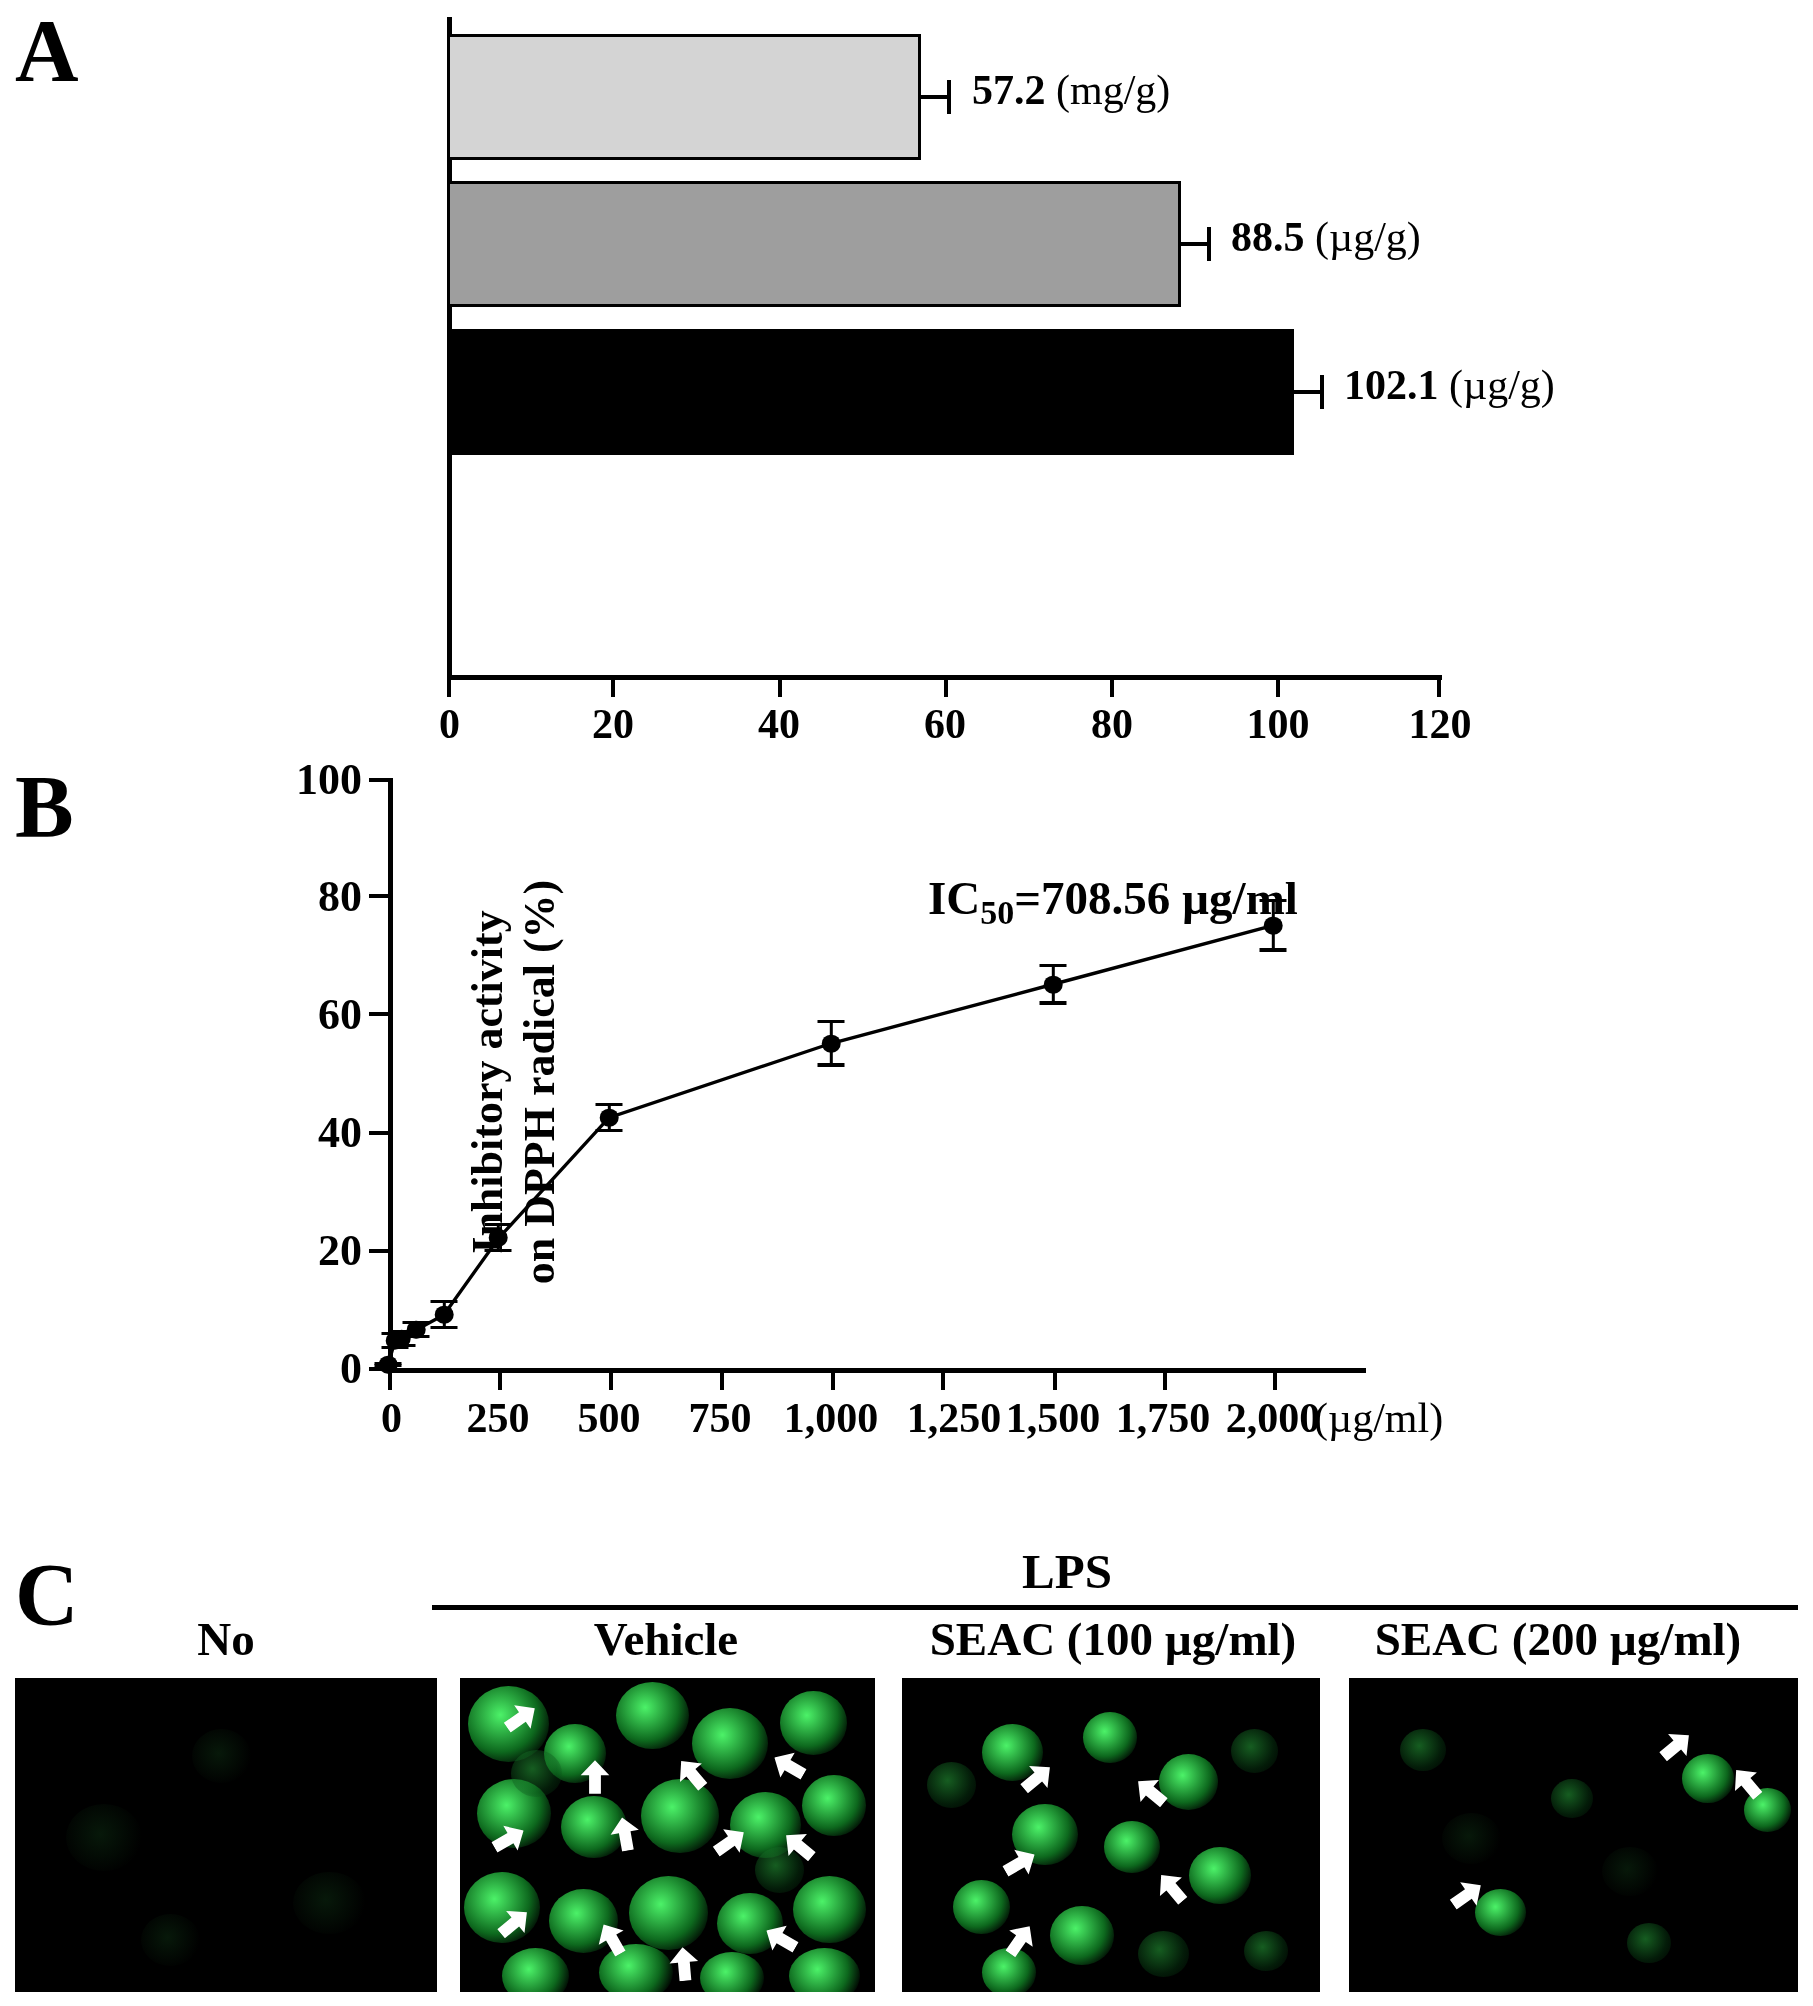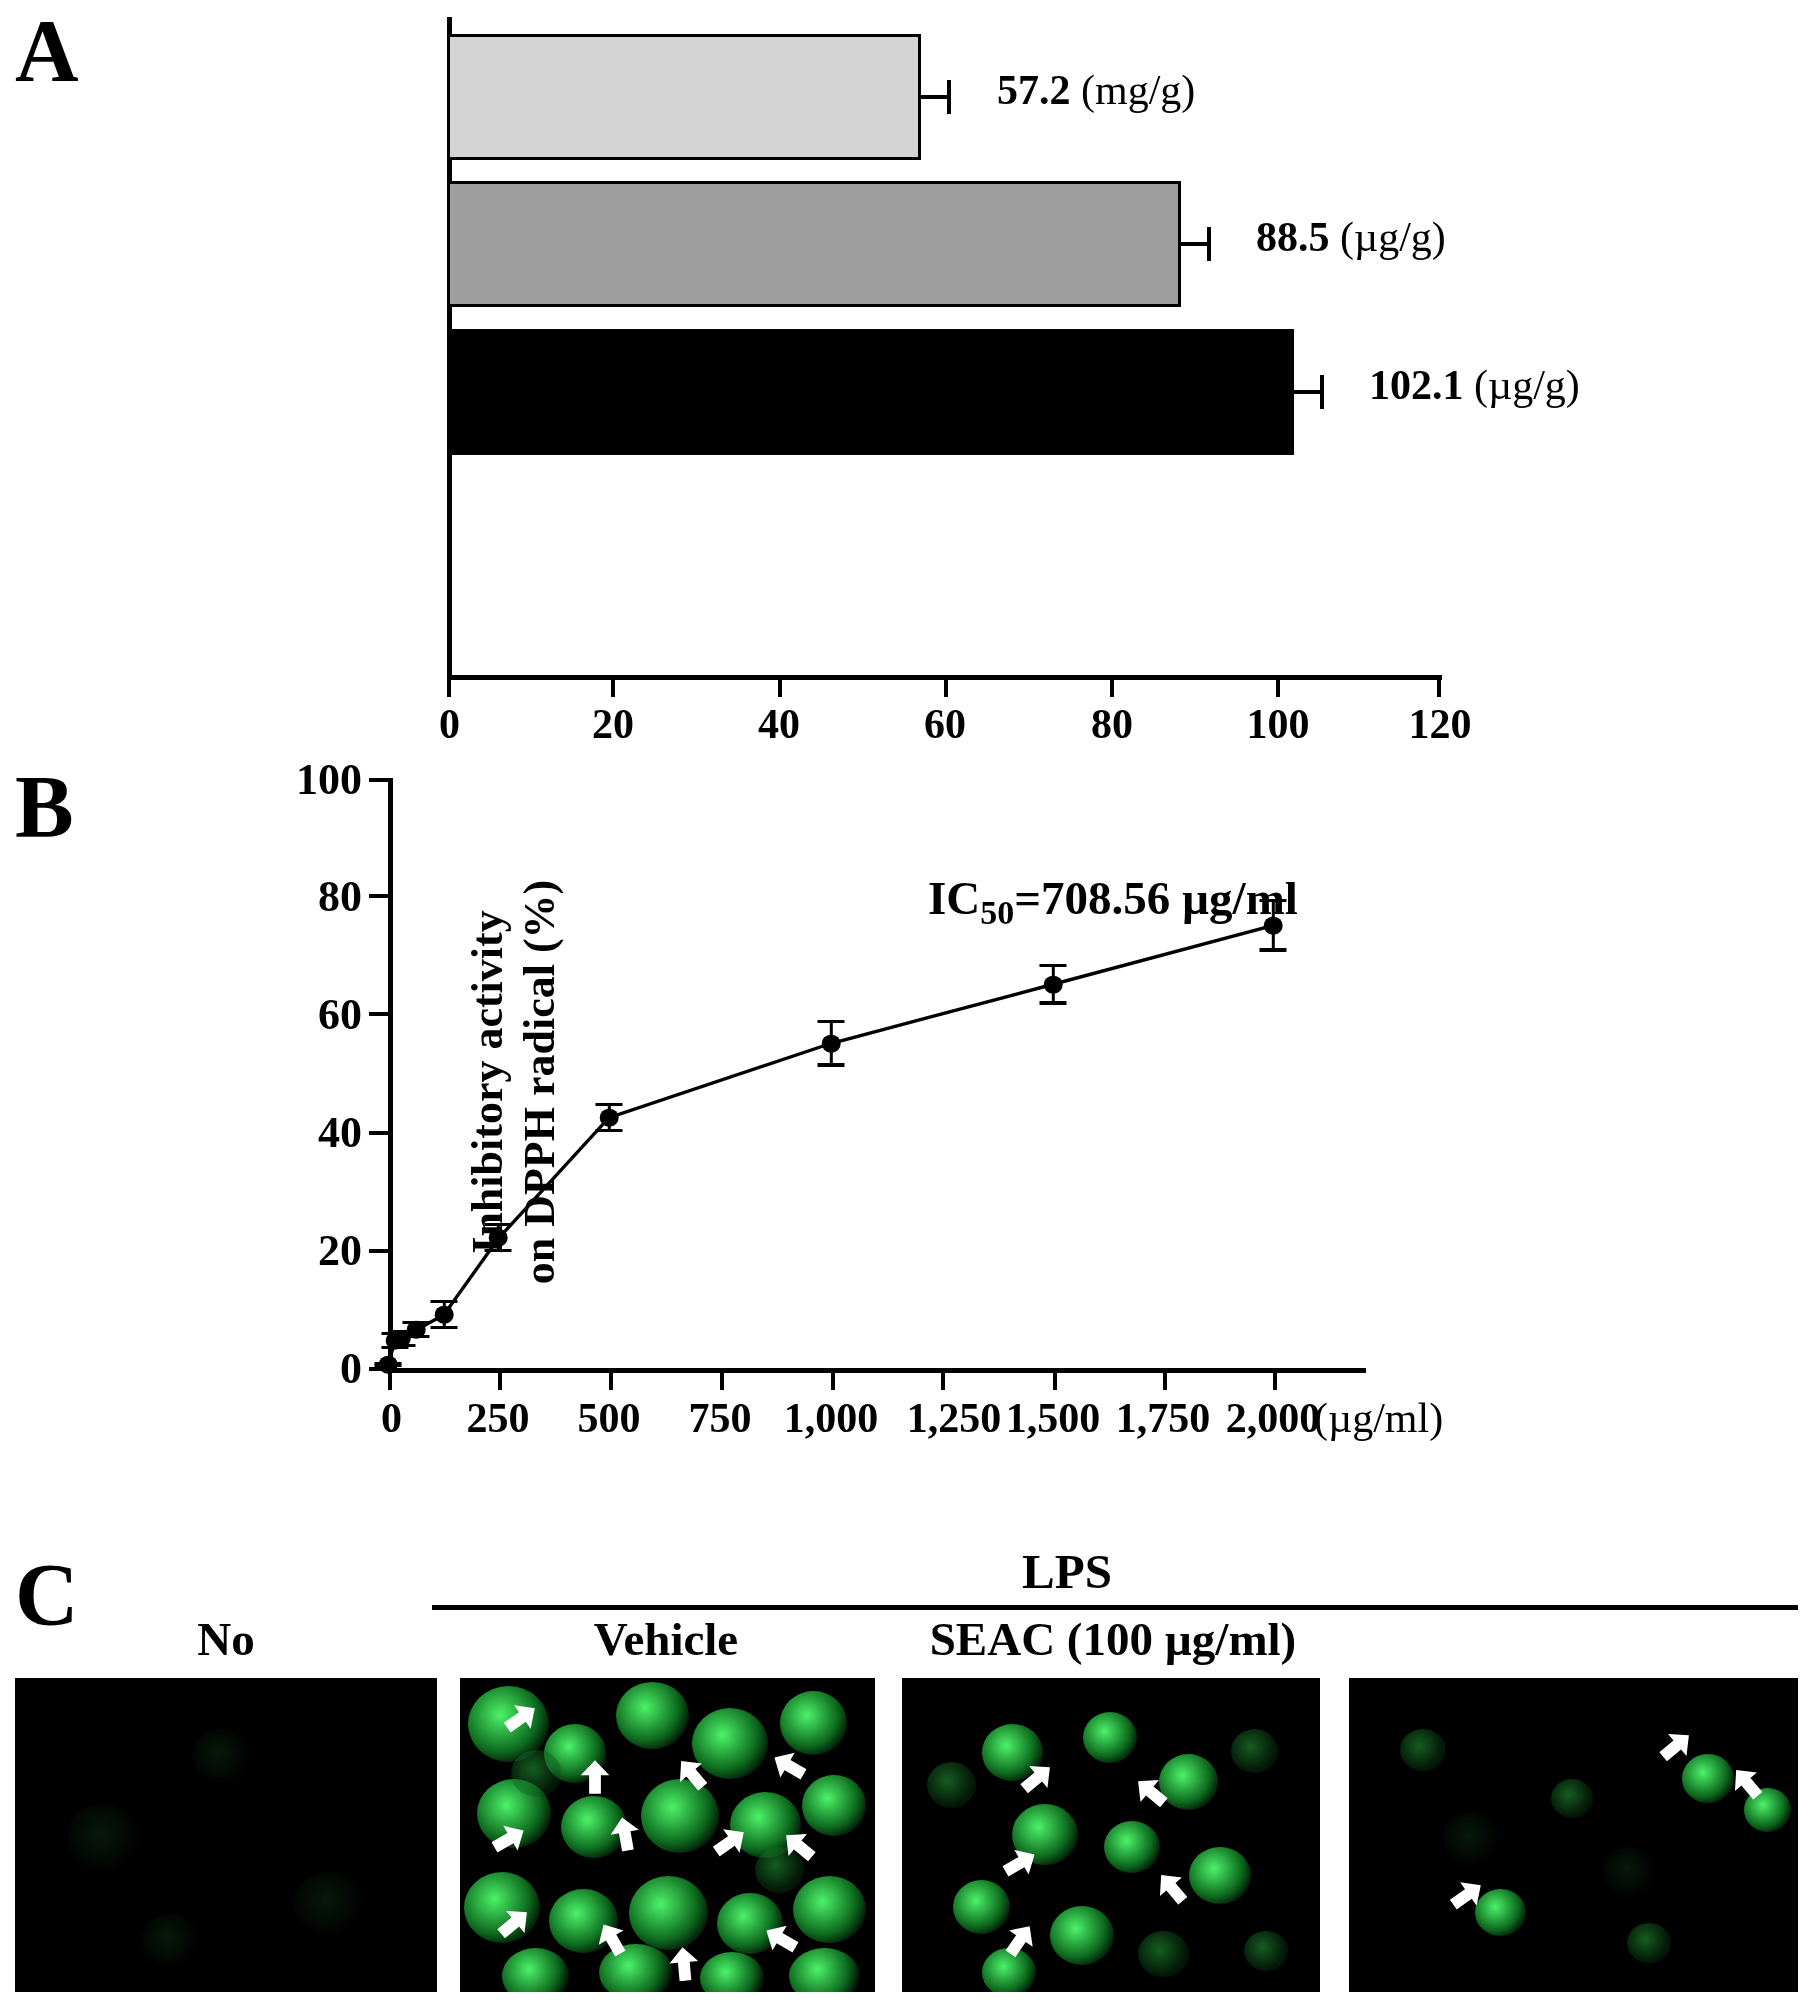--- a/index.html
+++ b/index.html
@@ -93,21 +93,20 @@
     height: 126px;
     border: 3.4px solid #000;
     box-sizing: border-box;
   }
   .bar-value {
     position: absolute;
     top: 32px;
     font-size: 42px;
     font-weight: bold;
     white-space: nowrap;
-    margin-left: 25px;
   }
   .bar-value .unit { font-weight: normal; }
   .bar-err {
     position: absolute;
     top: 46px;
     width: 30px;
     height: 34px;
   }
   .bar-err .hline {
     position: absolute;
@@ -496,20 +495,21 @@
 
   <div id="panelC">
     <div class="panel-letter letter">C</div>
 
     <div class="lps-label">LPS</div>
     <div class="lps-rule"></div>
 
     <div class="col-title" style="left:226px;">No</div>
     <div class="col-title" style="left:666px;text-align:right;">Vehicle</div>
     <div class="col-title" style="left:1113px;">SEAC (100 µg/ml)</div>
+    <div class="col-title" style="left:1558px;">SEAC (200 µg/ml)</div>
 
     <div class="micro" style="left:15px; width:422px;">
       <div class="cell faint" style="left:51px;  top:126px; width:76px;  height:67px;"></div>
       <div class="cell faint" style="left:177px; top:51px;  width:59px;  height:54px;"></div>
       <div class="cell faint" style="left:278px; top:194px; width:73px;  height:62px;"></div>
       <div class="cell faint" style="left:126px; top:236px; width:59px;  height:52px;"></div>
     </div>
 
     <div class="micro" style="left:460px; width:415px;">
       <div class="cell" style="left:8.4px;  top:8.4px;  width:81px; height:76px;"></div>

